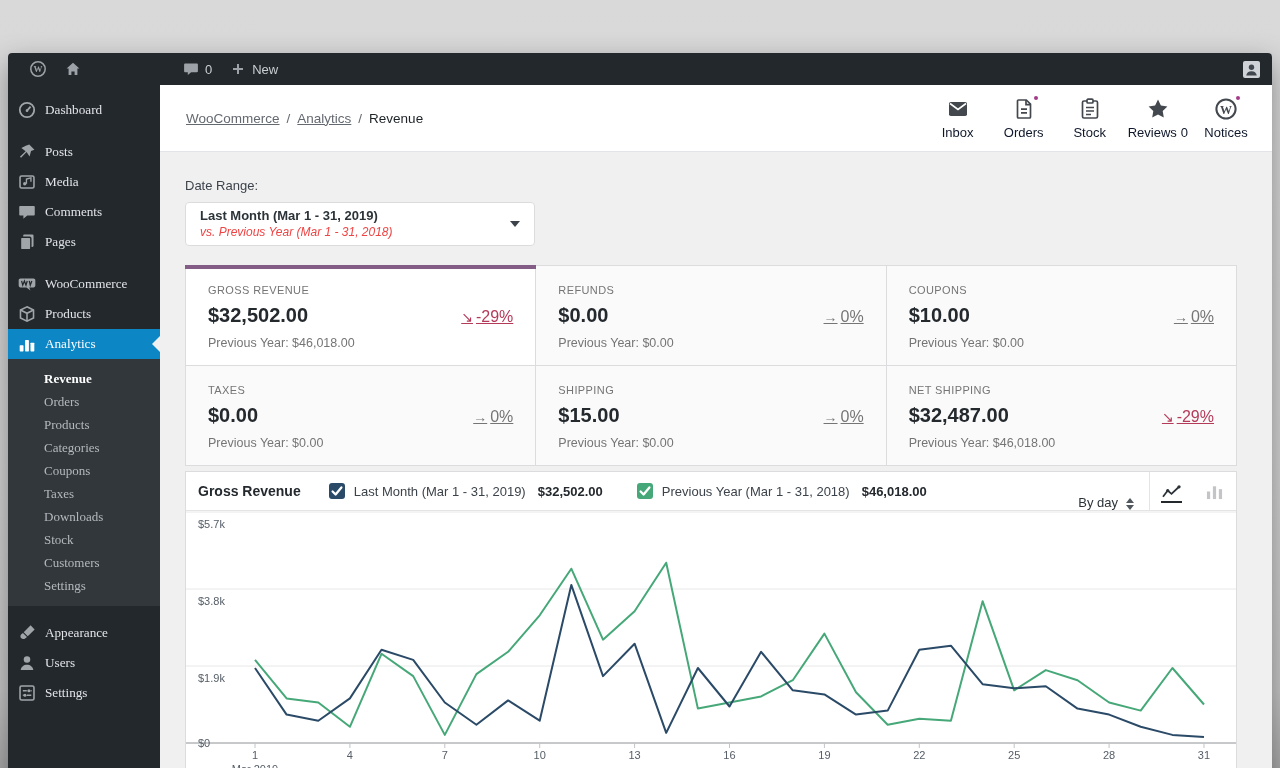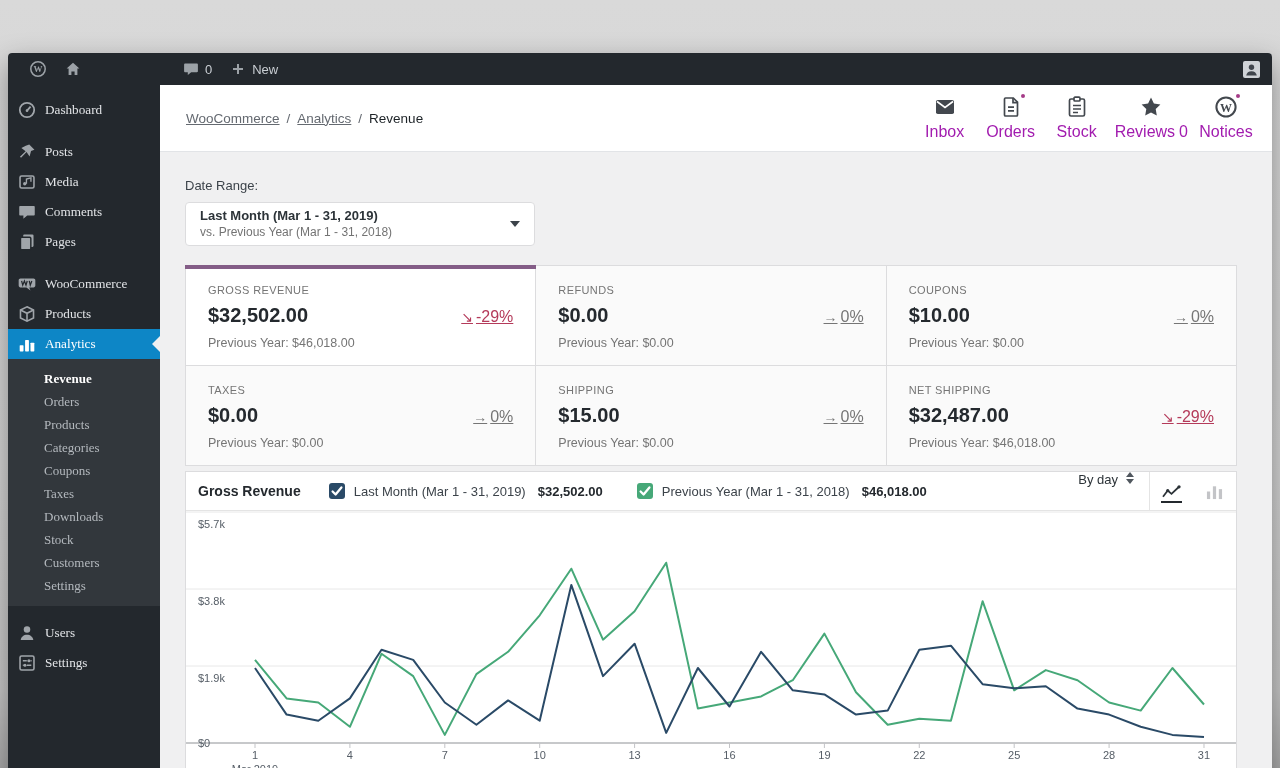--- a/index.html
+++ b/index.html
@@ -43,28 +43,28 @@
   .content-header { flex:0 0 67px; background:#fff; border-bottom:1px solid #e2e4e7; display:flex; align-items:center; padding:0 16px 0 26px; }
   .breadcrumb { font-size:13.5px; color:#646970; }
   .breadcrumb .bc-link { text-decoration:underline; cursor:pointer; color:#646970; }
   .breadcrumb .bc-sep { margin:0 7px; color:#646970; }
   .breadcrumb .bc-current { color:#1d2327; }
   .activity { margin-left:auto; display:flex; align-items:flex-start; gap:6px; }
   .act-item { display:flex; flex-direction:column; align-items:center; gap:4px; min-width:60px; padding:4px 2px; cursor:pointer; }
   .act-icon { width:24px; height:24px; color:#43484e; position:relative; }
   .act-icon svg { width:100%; height:100%; display:block; }
   .badge-dot { position:absolute; top:-3px; right:-4px; width:8px; height:8px; border-radius:50%; background:var(--badge); border:2px solid #fff; }
-  .act-label { font-size:16px; color:#a21caf; display:flex; gap:4px; white-space:nowrap; }
+  .act-label { font-size:13px; color:#0f172a; display:flex; gap:4px; white-space:nowrap; }
   
   .page { flex:1; padding:26px 35px 0 25px; overflow:hidden; }
   .dr-label { font-size:13px; color:#3c434a; margin-bottom:9px; }
   .dr-box { width:350px; height:44px; background:#fff; border:1px solid #dcdcde; border-radius:4px; display:flex; align-items:center; padding:0 14px; cursor:pointer; }
   .dr-text { flex:1; line-height:1.3; }
   .dr-primary { font-weight:700; font-size:13px; color:#2c3338; }
-  .dr-secondary { font-size:12px; color:#737373; }
+  .dr-secondary { font-size:12px; color:#ef4444;font-style:italic; }
   .dr-caret { width:0; height:0; border-left:5px solid transparent; border-right:5px solid transparent; border-top:6px solid #3c434a; }
   
   .tiles { margin-top:19px; display:grid; grid-template-columns:1fr 1fr 1fr; border-top:1px solid #dcdcde; border-left:1px solid #dcdcde; }
   .tile { background:#fafafa; border-right:1px solid #dcdcde; border-bottom:1px solid #dcdcde; height:100px; padding:18px 22px 0; position:relative; cursor:pointer; }
   .tile.selected { background:#fff; }
   .tile.selected::before { content:""; position:absolute; top:-1px; left:-1px; right:-1px; height:4px; background:var(--purple); }
   .tile-label { font-size:11px; letter-spacing:.4px; color:#757575; }
   .tile-row { display:flex; align-items:baseline; justify-content:space-between; margin-top:8px; }
   .tile-value { font-size:20px; font-weight:700; color:#24292e; }
   .tile-delta { font-size:16px;text-decoration:underline; }
@@ -76,21 +76,21 @@
   .chart-panel { margin-top:5px; background:#fff; border:1px solid #dcdcde; }
   .chart-header { height:39px; display:flex; align-items:center; border-bottom:1px solid #e4e4e4; padding-left:12px; }
   .ch-title { font-size:14px; font-weight:700; color:#24292e; margin-right:28px; }
   .legend { display:flex; align-items:center; }
   .legend-item { display:flex; align-items:center; margin-right:34px; cursor:pointer; }
   .lg-check { width:16px; height:16px; border-radius:3px; margin-right:9px; flex:0 0 16px; }
   .lg-check svg { width:100%; height:100%; display:block; }
   .lg-label { font-size:13px; color:#3c434a; margin-right:12px; }
   .lg-total { font-size:13px; font-weight:700; color:#24292e; }
   .ch-right { margin-left:auto; display:flex; align-items:center; height:100%; }
-  .interval { display:flex; align-items:flex-start; gap:8px; font-size:13px; color:#2c3338; padding:0 15px; cursor:pointer; height:100%; }
+  .interval { display:flex; align-items:flex-end; gap:8px; font-size:13px; color:#2c3338; padding:0 15px; cursor:pointer; height:100%; }
   .sorter { display:flex; flex-direction:column; gap:2px; }
   .sorter i { display:block; width:0; height:0; border-left:4px solid transparent; border-right:4px solid transparent; }
   .sorter .up { border-bottom:5px solid #50575e; }
   .sorter .dn { border-top:5px solid #50575e; }
   .ch-divider { width:1px; height:100%; background:#e4e4e4; }
   .ch-icon-btn { width:43px; height:100%; display:flex; align-items:center; justify-content:center; cursor:pointer; position:relative; color:#2c3338; }
   .ch-icon-btn .i { width:21px; height:17px; }
   .ch-icon-btn.inactive { color:#c3c4c7; }
   .ch-icon-btn.active::after { content:""; position:absolute; bottom:7px; left:11px; right:11px; height:2px; background:#24292e; }
   .chart-body { position:relative; }
@@ -217,20 +217,27 @@
             <div class="submenu-item">Taxes</div>
             <div class="submenu-item">Downloads</div>
             <div class="submenu-item">Stock</div>
             <div class="submenu-item">Customers</div>
             <div class="submenu-item">Settings</div>
           </div>
         </div>
         <div class="menu-group">
           <div class="menu-item">
             <span class="mi-icon"><svg viewBox="0 0 16 16" fill="currentColor">
+                <path d="M11.2 1.2l3.6 3.6-6.1 6.1-3.6-3.6z"></path>
+                <path d="M4.4 8l3.6 3.6-1.7 1.3c-1 .8-2.5.7-3.4-.2-.9-.9-1-2.4-.2-3.4z"></path>
+              </svg></span>
+            <span>Appearance</span>
+          </div>
+          <div class="menu-item">
+            <span class="mi-icon"><svg viewBox="0 0 16 16" fill="currentColor">
                 <circle cx="8" cy="4.8" r="2.9"></circle>
                 <path d="M2.4 14.3c.4-3 2.7-4.7 5.6-4.7s5.2 1.7 5.6 4.7z"></path>
               </svg></span>
             <span>Users</span>
           </div>
           <div class="menu-item">
             <span class="mi-icon"><svg viewBox="0 0 16 16">
                 <rect x="1.8" y="1.8" width="12.4" height="12.4" rx="1.4" fill="none" stroke="currentColor" stroke-width="1.4"></rect>
                 <path d="M4.3 6h3.5M11.2 6h.9" stroke="currentColor" stroke-width="1.4"></path>
                 <circle cx="9.7" cy="6" r="1.4" fill="currentColor"></circle>

